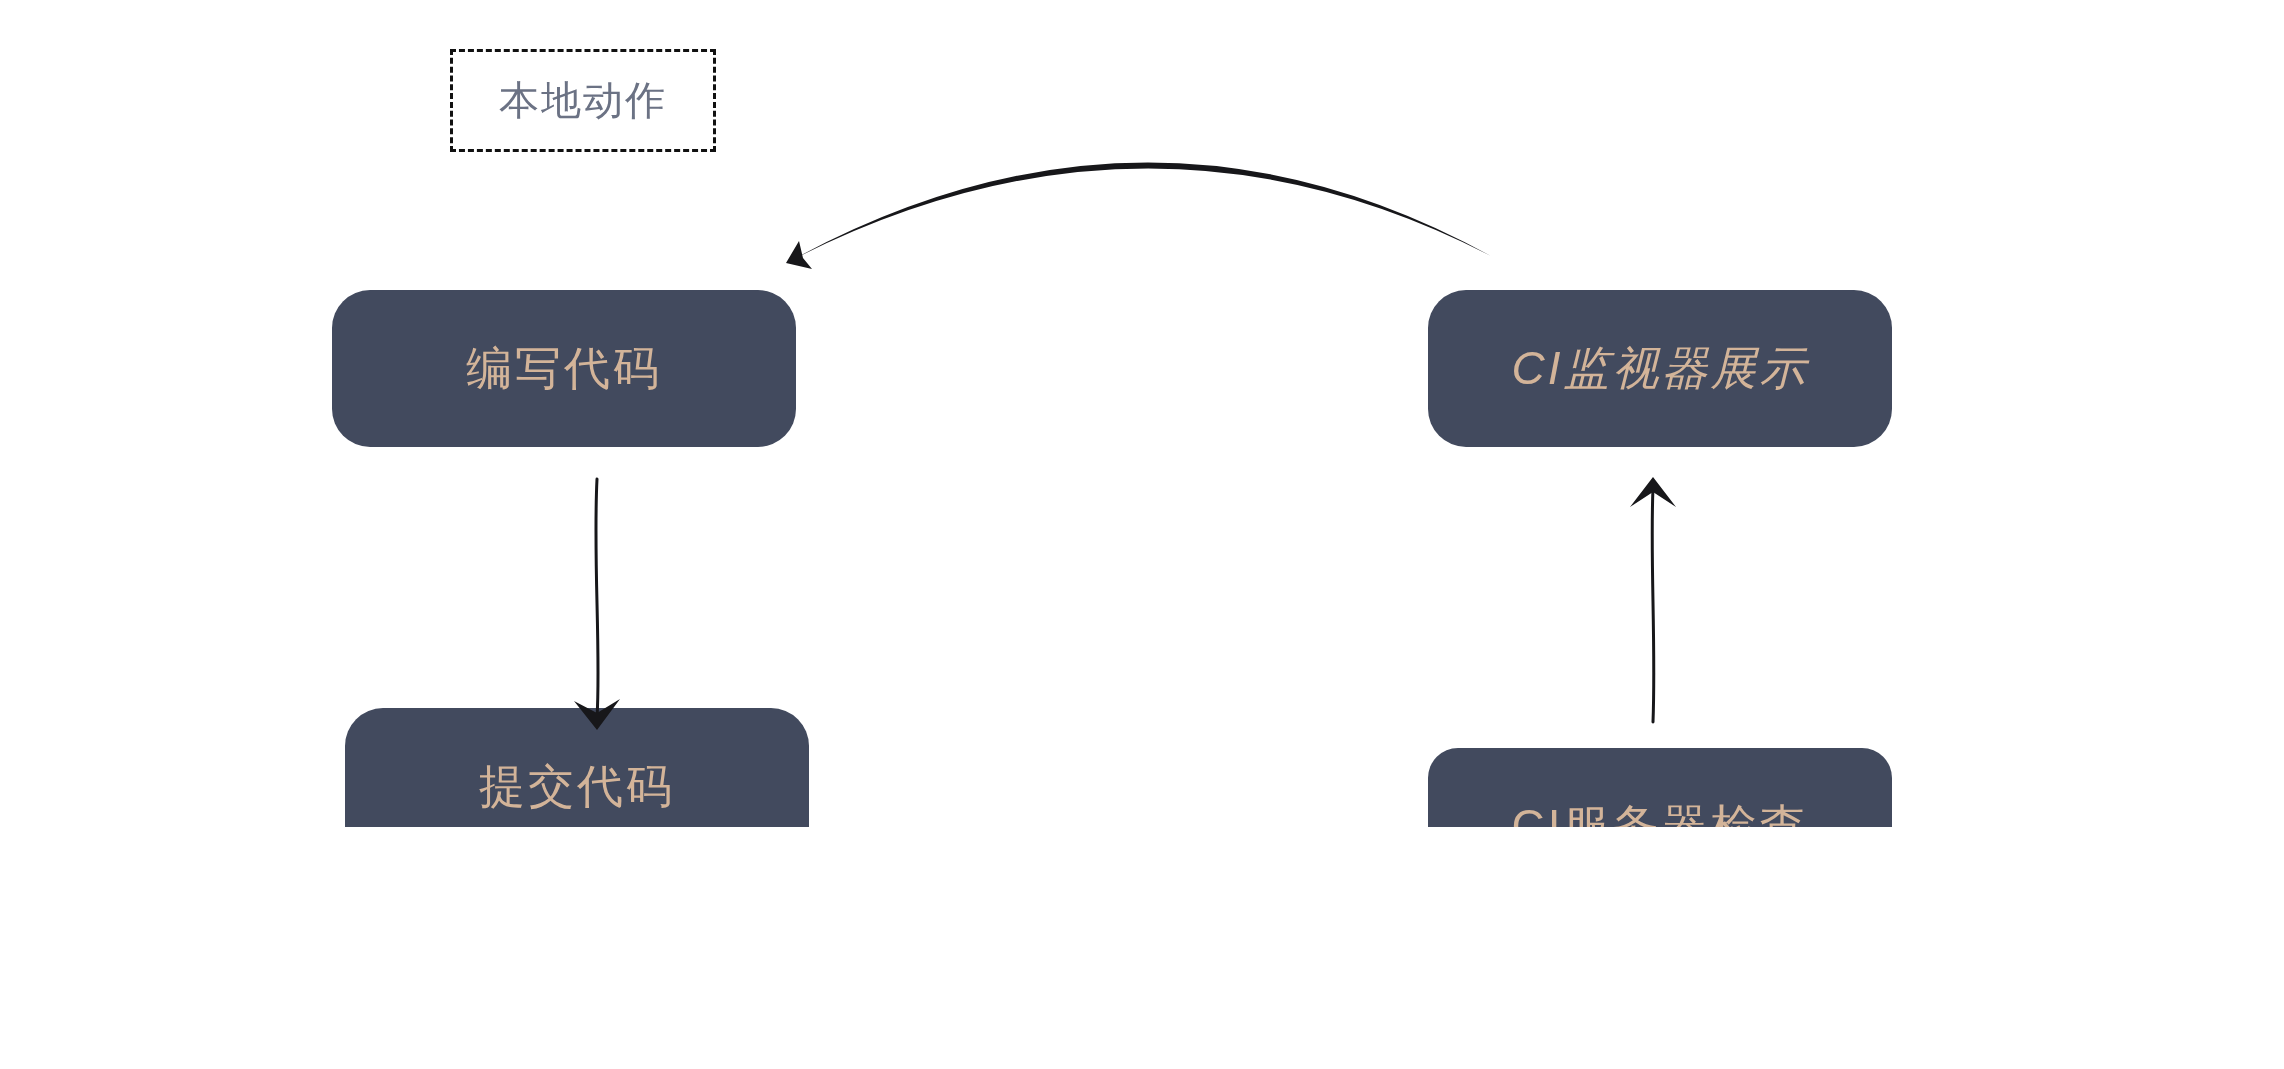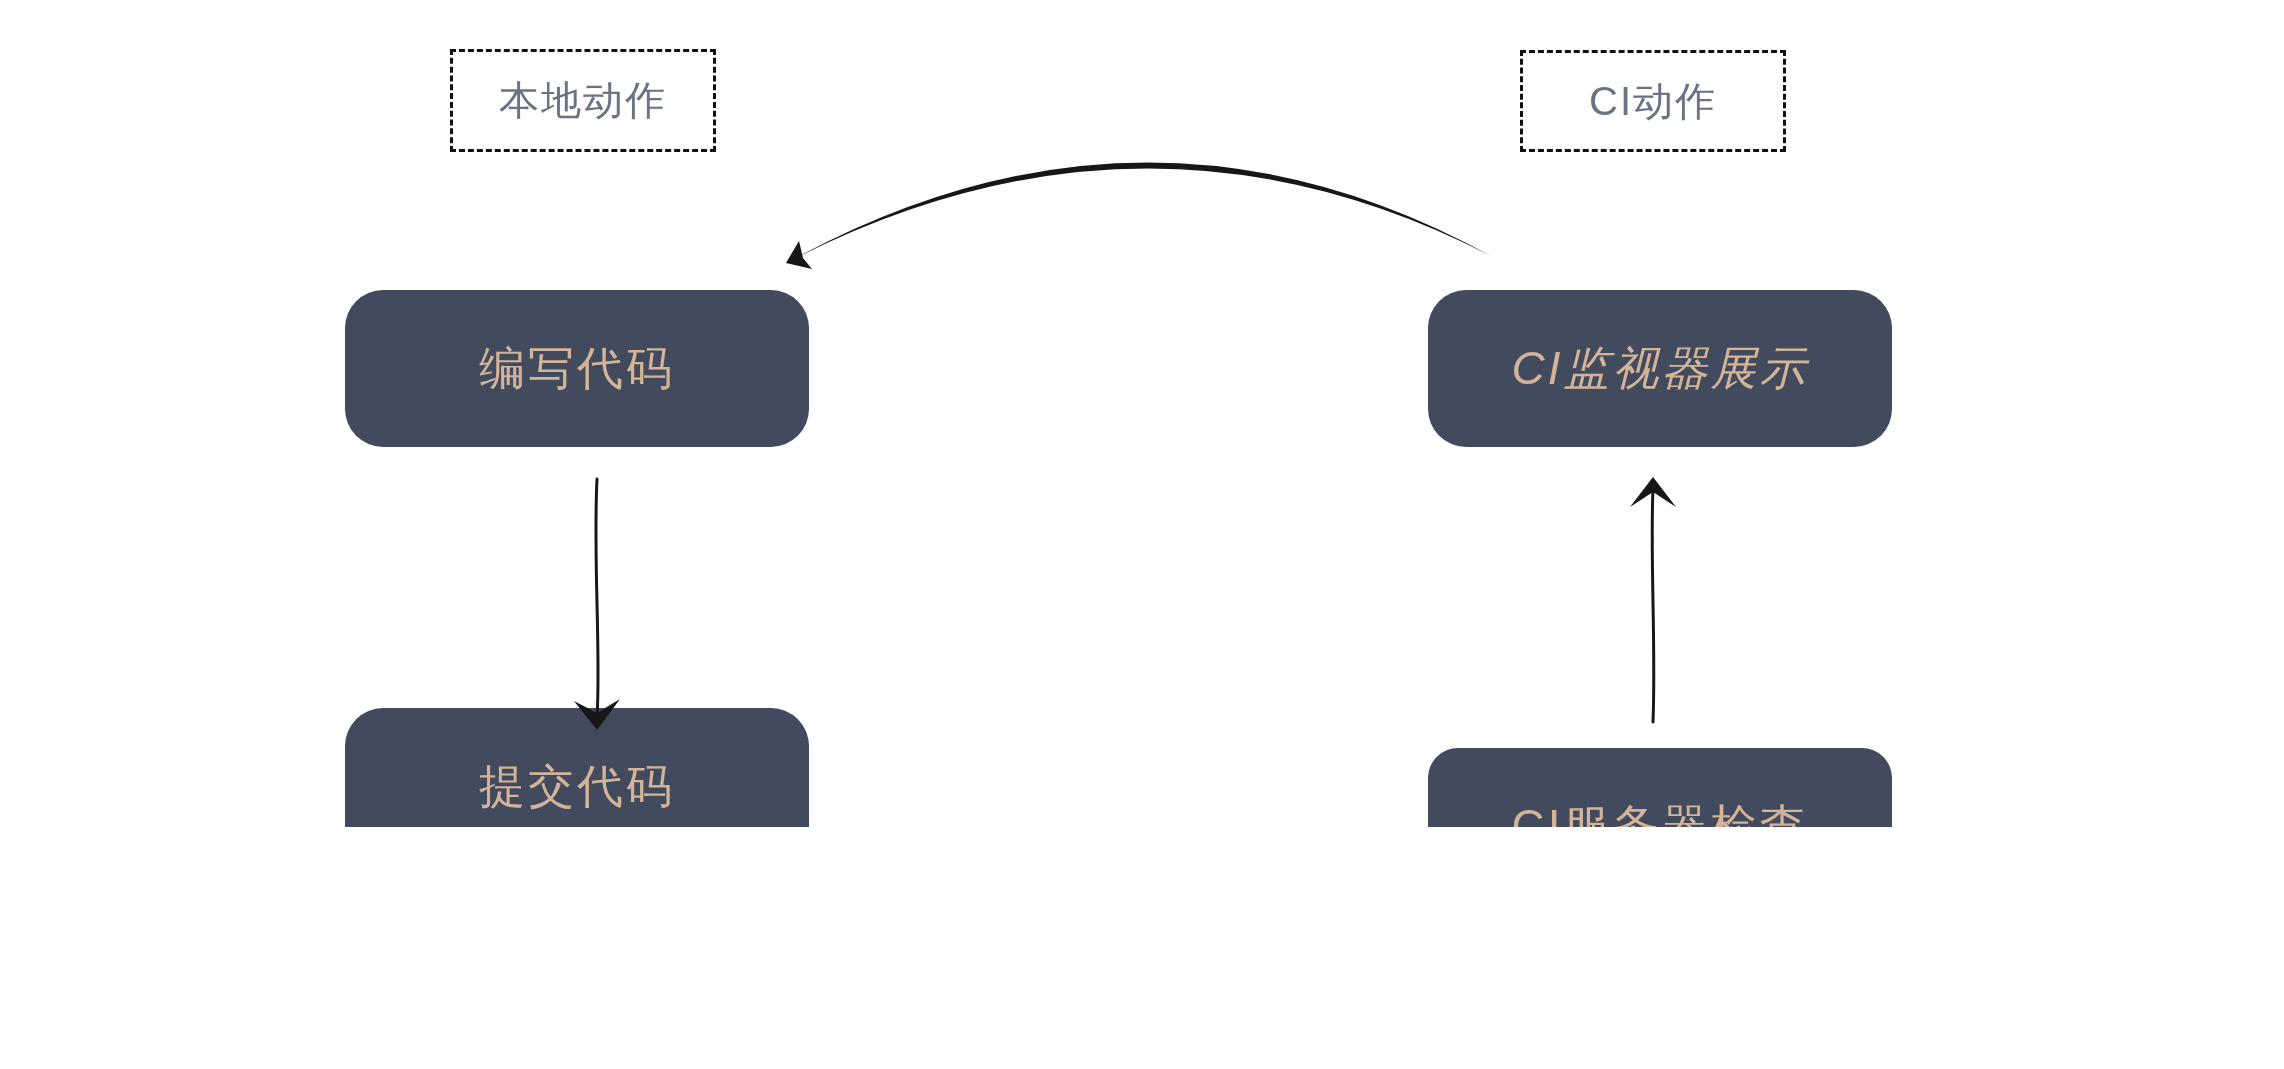--- a/index.html
+++ b/index.html
@@ -38,21 +38,21 @@
     height: 157px;
     border-radius: 38px;
     background: var(--node-fill, #424a5e);
     color: var(--node-text, #d3b499);
     font-size: 46px;
     letter-spacing: 3px;
     display: flex;
     align-items: center;
     justify-content: center;
   }
-  .node.write-code  { left: 345px;  top: 290px; }
+  .node.write-code  { left: 332px;  top: 290px; }
   .node.commit-code { left: 345px;  top: 708px; }
   .node.ci-monitor  { left: 1428px; top: 290px; font-style: italic; }
   .node.ci-server   { left: 1428px; top: 748px; border-radius: 30px; }
 
   svg.edges {
     position: absolute;
     left: 0; top: 0;
     width: 2284px;
     height: 1069px;
     pointer-events: none;
@@ -76,23 +76,20 @@
 </style>
 </head>
 <body>
 
 <div class="canvas">
 
   <div class="group-label local">
     <span>本地动作</span>
   </div>
 
-  <div class="group-label ci">
-    <span>CI动作</span>
-  </div>
 
   <div class="node write-code">
     <span>编写代码</span>
   </div>
 
   <div class="node commit-code">
     <span>提交代码</span>
   </div>
 
   <div class="node ci-monitor">

